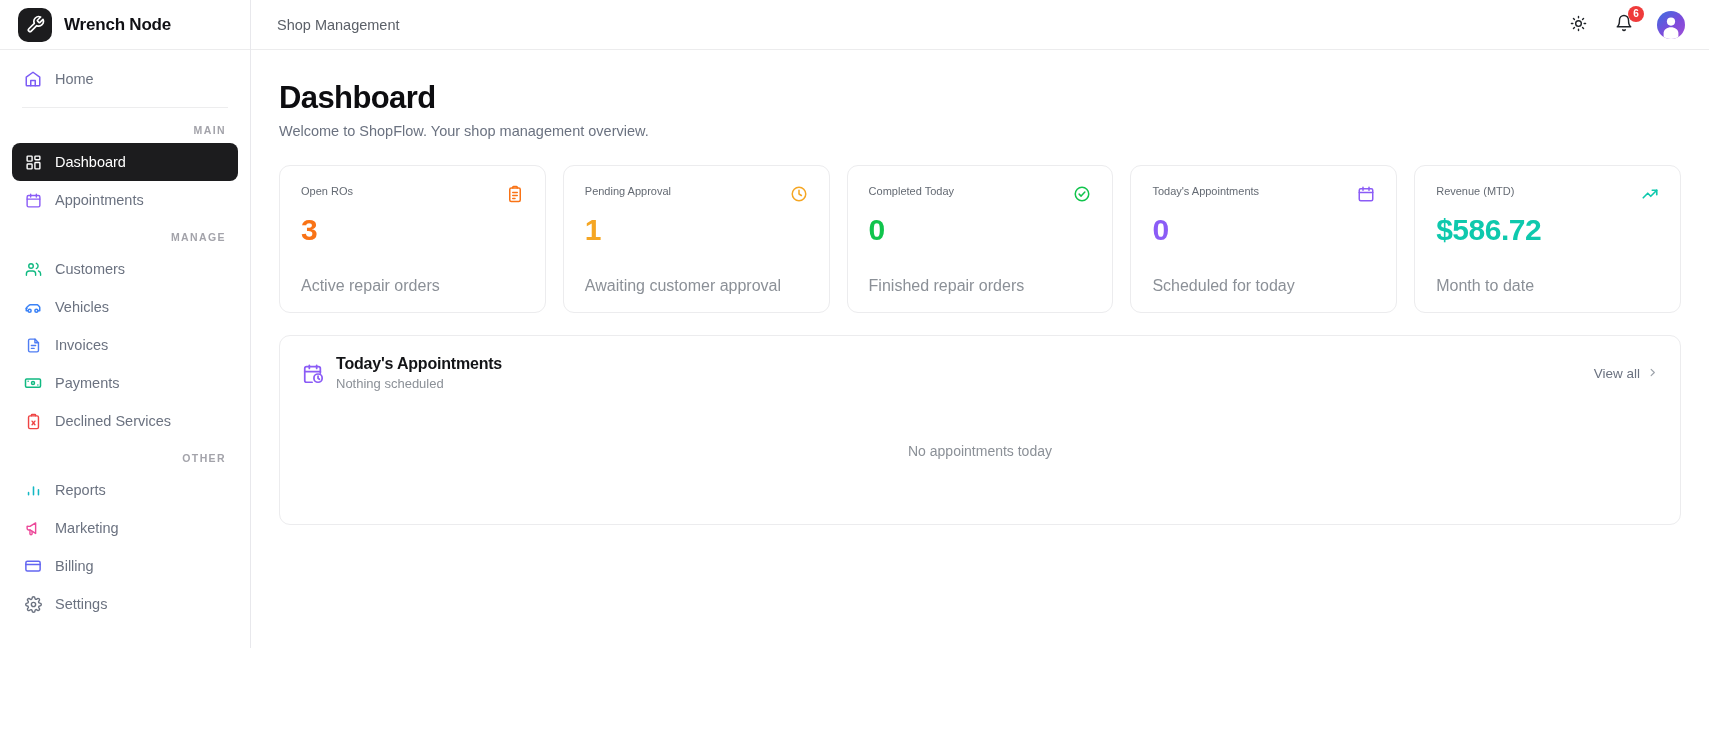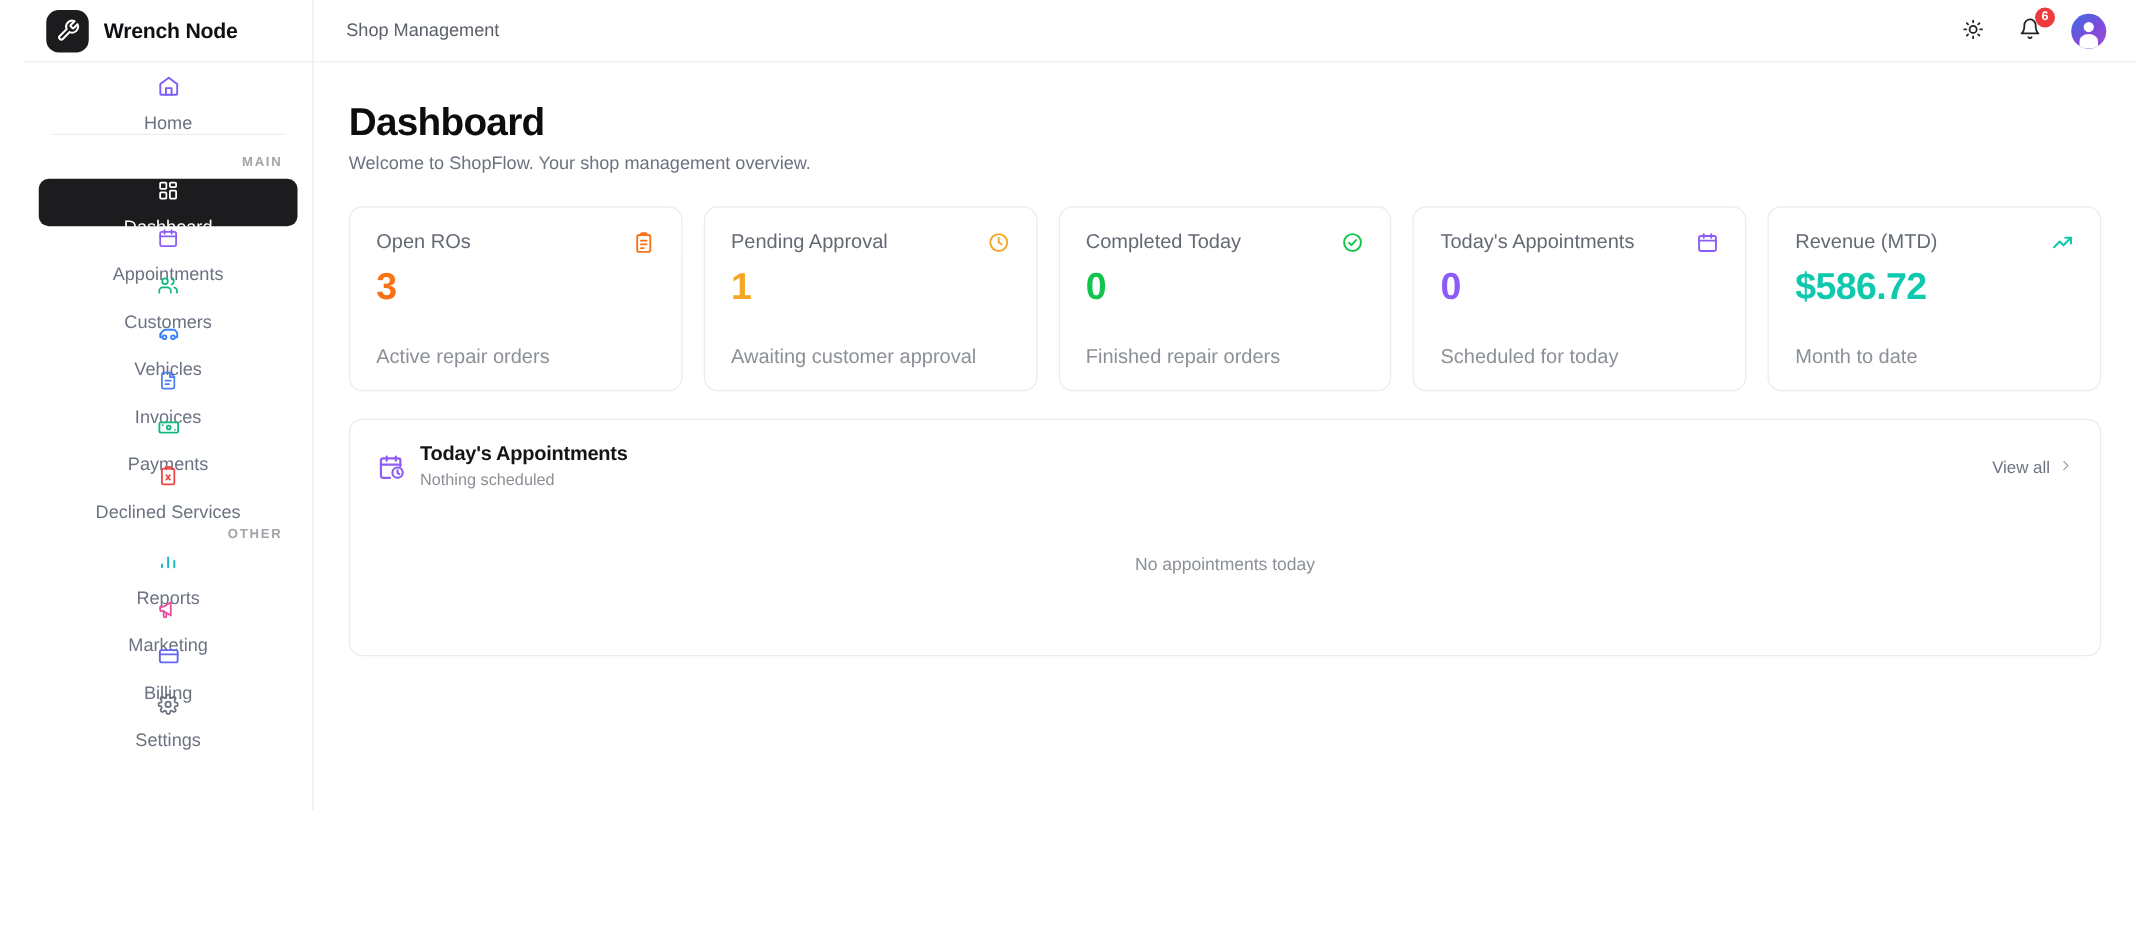--- a/index.html
+++ b/index.html
@@ -12,21 +12,20 @@
   }
   .app { display: flex; width: 1709px; height: 751px; }
 
   
   .sidebar {
     width: 251px; height: 648px;
     background: #ffffff;
     border-right: 1px solid #e8e8ec;
     display: flex; flex-direction: column;
     flex: 0 0 251px;
-    padding-left: 19px;
   }
   .brand {
     height: 50px;
     display: flex; align-items: center; gap: 12px;
     padding: 0 18px;
     border-bottom: 1px solid #ececed;
   }
   .brand-logo {
     width: 34px; height: 34px; border-radius: 10px;
     background: #1c1c1e;
@@ -38,21 +37,20 @@
   }
 
   .nav-scroll { padding: 10px 12px 0 12px; }
   .nav-item {
     display: flex; align-items: center; gap: 13px;
     height: 38px; padding: 0 12px;
     border-radius: 8px;
     cursor: pointer;
     color: #6b7280;
     font-size: 14.5px;
-    flex-direction: column;
   }
   .nav-item.active {
     background: #1c1c1e; color: #ffffff;
   }
   .nav-ico { width: 18px; height: 18px; flex: 0 0 18px; display:flex; align-items:center; justify-content:center; }
   .nav-ico svg { display: block; }
   .nav-divider { height: 1px; background: #ededee; margin: 9px 10px 4px 10px; }
   .nav-section {
     font-size: 10.5px; font-weight: 600; letter-spacing: 1.4px;
     color: #a3a3aa; text-transform: uppercase;
@@ -103,21 +101,21 @@
   }
   .stat-card {
     background: #ffffff;
     border: 1px solid #ececee;
     border-radius: 11px;
     padding: 19px 21px 17px 21px;
     min-height: 148px;
     display: flex; flex-direction: column;
   }
   .stat-head { display: flex; align-items: flex-start; justify-content: space-between; gap: 8px; }
-  .stat-label { font-size: 16px; color: #646a73; }
+  .stat-label { font-size: 11px; color: #646a73; }
   .stat-ico { width: 18px; height: 18px; flex: 0 0 18px; }
   .stat-value { font-size: 30px; font-weight: 700; letter-spacing: -0.5px; margin-top: 10px; line-height: 1.1; }
   .stat-foot { margin-top: auto; font-size: 16px; color: #8b9097; padding-top: 16px; }
 
   
   .panel {
     margin-top: 22px; margin-bottom: 30px;
     background: #ffffff;
     border: 1px solid #ececee;
     border-radius: 11px;
@@ -190,20 +188,21 @@
       <div class="nav-item">
         <span class="nav-ico">
           <svg width="17" height="17" viewBox="0 0 24 24" fill="none" stroke="#8b5cf6" stroke-width="2" stroke-linecap="round" stroke-linejoin="round">
             <rect x="3" y="5" width="18" height="16" rx="2"></rect>
               <path d="M3 10h18M8 3v4M16 3v4"></path>
           </svg>
         </span>
         <span>Appointments</span>
       </div>
 
+      <div class="nav-section">MANAGE</div>
 
       <div class="nav-item">
         <span class="nav-ico">
           <svg width="17" height="17" viewBox="0 0 24 24" fill="none" stroke="#10b981" stroke-width="2" stroke-linecap="round" stroke-linejoin="round">
             <path d="M15 20v-2a4 4 0 0 0-4-4H6a4 4 0 0 0-4 4v2"></path>
               <circle cx="8.5" cy="7" r="3.2"></circle>
             <path d="M22 20v-2a4 4 0 0 0-3-3.87"></path>
               <path d="M16 3.3a4 4 0 0 1 0 7.4"></path>
           </svg>
         </span>

